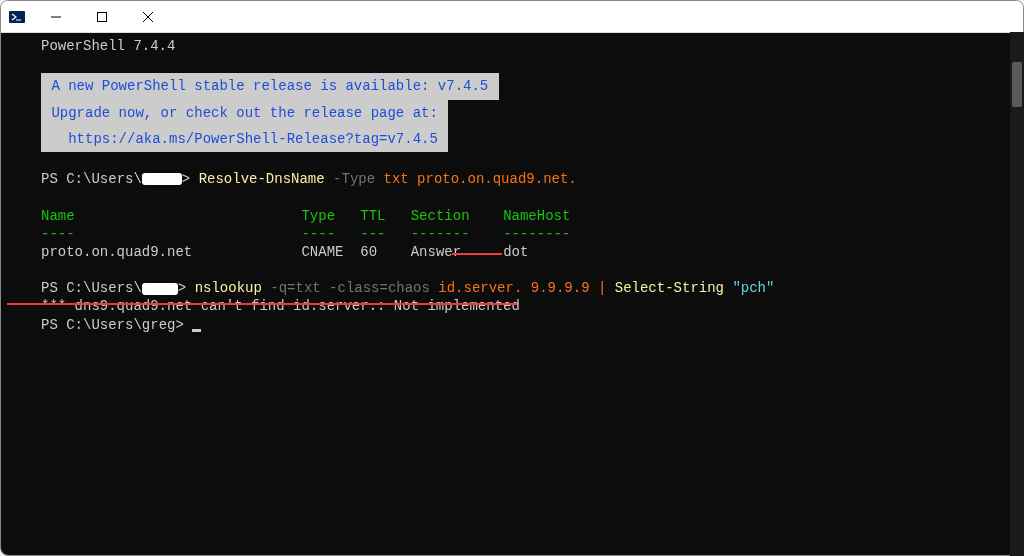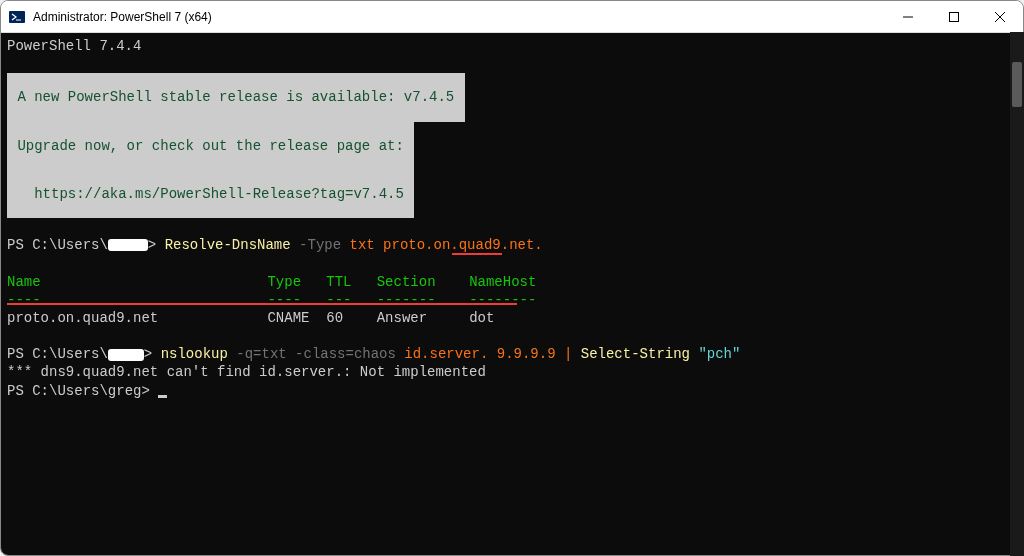--- a/index.html
+++ b/index.html
@@ -82,23 +82,23 @@
       position: absolute;
       top: 30px;
       right: 2px;
       width: 10px;
       height: 45px;
       background: #5a5a5a;
       border-radius: 2px;
     }
     .notice-box {
       background: #cccccc;
-      color: #14532d;
+      color: #1d4ed8;
       display: inline-block;
-      padding: 15px 2px;
+      padding: 4px 2px;
     }
     .green { color: #16c60c; }
     .yellow { color: #f9f1a5; text-align: center; }
     .darkgray { color: #737373; }
     .white { color: #f97316; }
     .cyan { color: #61d6d6; }
     .redacted {
       display: inline-block;
       background: #ffffff;
       color: #ffffff;
@@ -122,35 +122,34 @@
       background: #f03a3a;
     }
     .cursor-block {
       display: inline-block;
       width: 9px;
       height: 3px;
       background: #cccccc;
       vertical-align: bottom;
       margin-bottom: 2px;
     }
-    .line { display: block; }
+    .line { display: block; margin-left: 34px; }
   </style>
 </head>
 <body>
 
 <div class="window">
   <div class="titlebar">
     <span class="titlebar-icon">
       <svg width="16" height="16" viewBox="0 0 16 16">
         <rect x="0" y="2" width="16" height="12" rx="1" fill="#012456"></rect>
         <path d="M3 5 L7 8 L3 11" stroke="#fff" stroke-width="1.2" fill="none"></path>
         <path d="M7 11 L12 11" stroke="#fff" stroke-width="1.2"></path>
       </svg>
     </span>
-    <span class="titlebar-title">Administrator: PowerShell 7 (x64)</span>
     <div class="window-controls">
       <div class="win-btn">
         <svg width="10" height="10" viewBox="0 0 10 10">
             <path d="M0 5 H10" stroke="#000" stroke-width="1"></path>
           </svg>
       </div>
       <div class="win-btn">
         <svg width="10" height="10" viewBox="0 0 10 10">
             <rect x="0.5" y="0.5" width="9" height="9" stroke="#000" stroke-width="1" fill="none"></rect>
           </svg>

